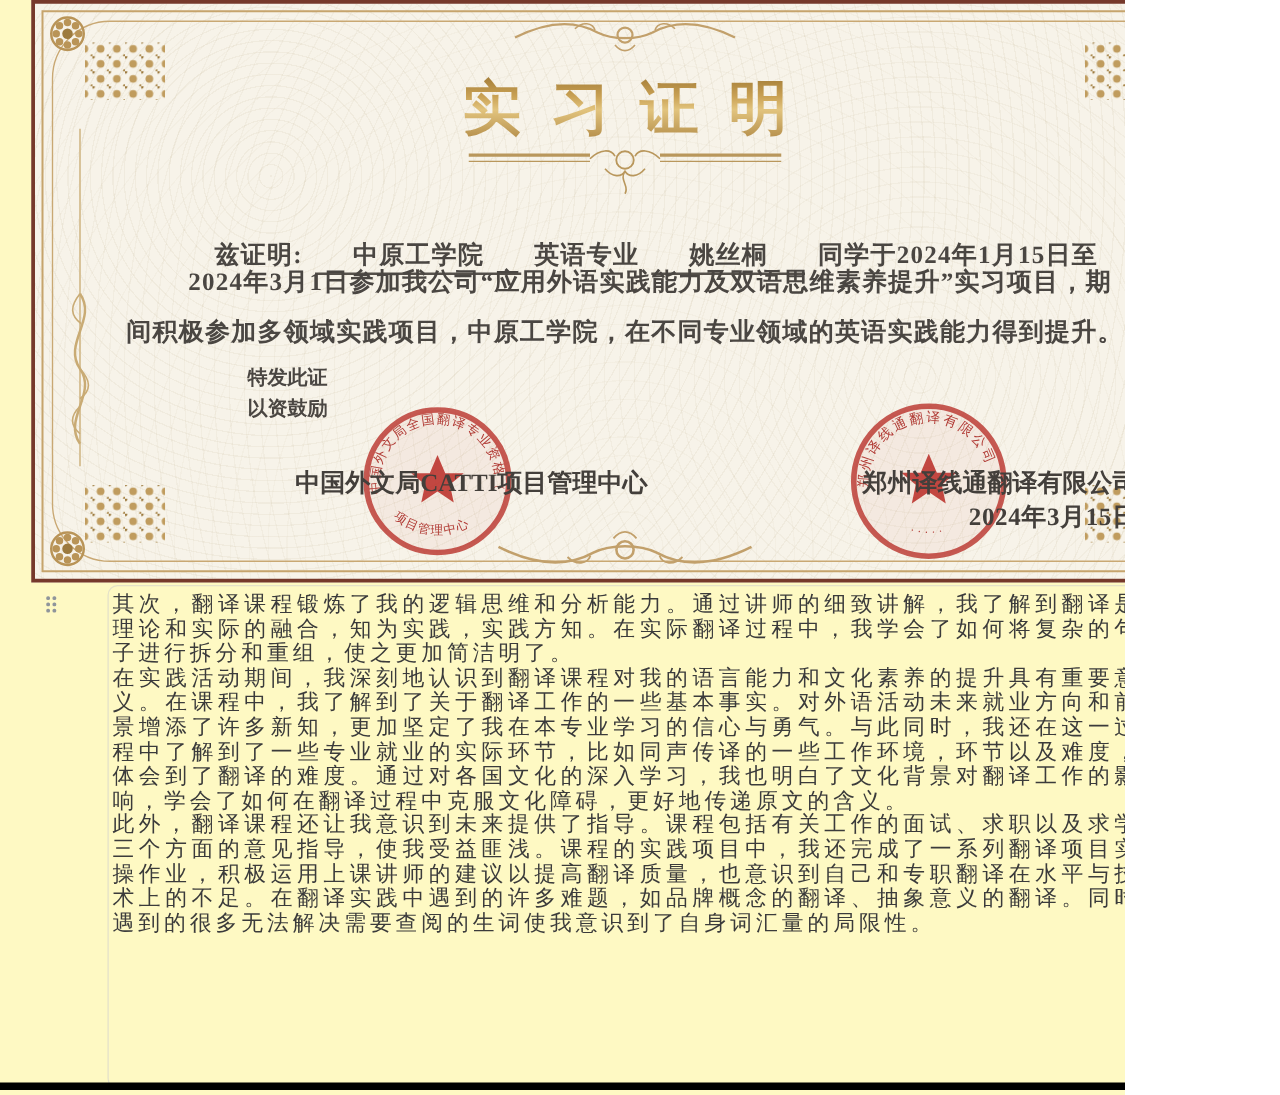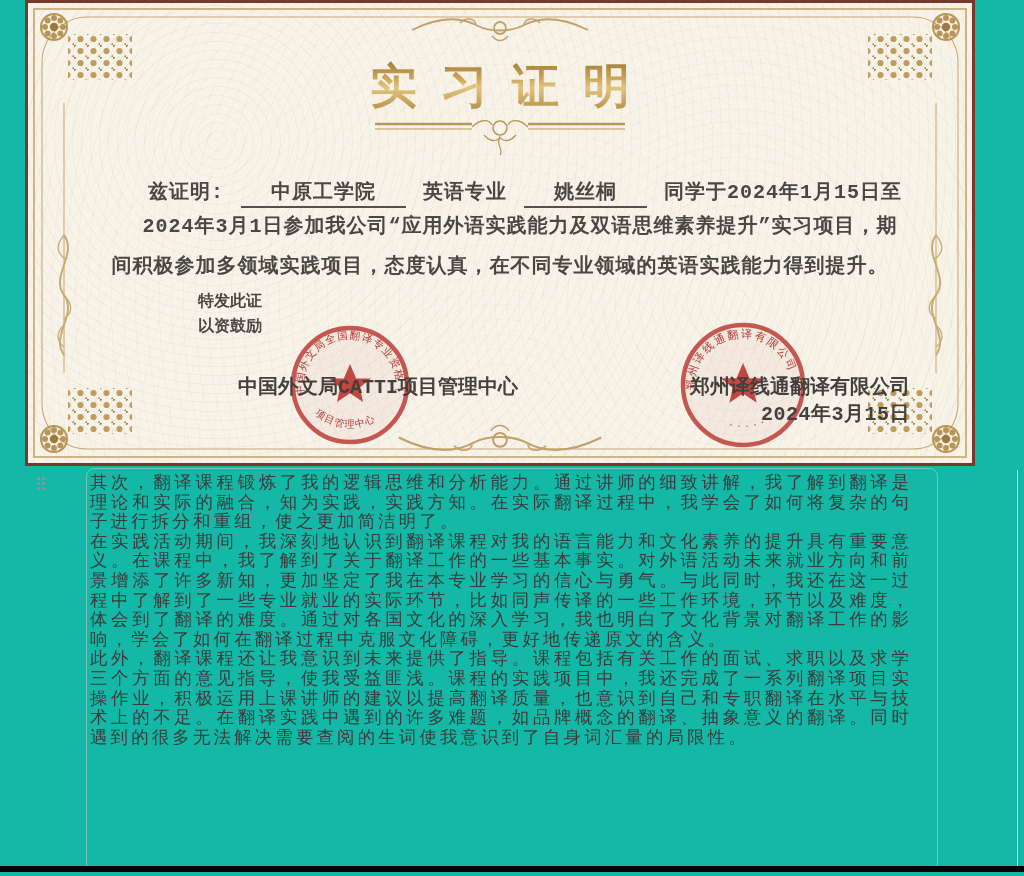--- a/index.html
+++ b/index.html
@@ -1,17 +1,17 @@
 <!DOCTYPE html>
 <html><head>
 <meta charset="utf-8">
 <style>
   html,body{margin:0;padding:0;background:#fff;}
-  .page{position:relative;width:1024px;height:876px;background:#14b8a6;overflow:hidden;
-        font-family:Liberation Mono, monospace;}
+  .page{position:relative;width:900px;height:876px;background:#fef9c3;overflow:hidden;
+        font-family:Liberation Serif, serif;}
 
   
   .certificate{position:absolute;left:25px;top:0;width:950px;height:466px;
     border:3px solid #76392b;box-sizing:border-box;
     background-color:#f7f3e9;
     background-image:
       repeating-radial-gradient(circle at 20% 30%, rgba(205,193,165,0.16) 0 1px, transparent 1px 9px),
       repeating-radial-gradient(circle at 75% 65%, rgba(205,193,165,0.13) 0 1px, transparent 1px 12px),
       repeating-radial-gradient(circle at 50% 95%, rgba(210,198,170,0.10) 0 1px, transparent 1px 15px);}
   .cert-orn{position:absolute;left:0;top:0;width:944px;height:460px;z-index:1;}
@@ -20,21 +20,21 @@
     font-size:47px;font-weight:800;letter-spacing:24px;padding-left:24px;box-sizing:border-box;
     background:linear-gradient(180deg,#96702f 0%,#c9a154 35%,#e2c47e 52%,#a87f3c 100%);
     -webkit-background-clip:text;background-clip:text;color:transparent;}
 
   .cert-line{position:absolute;left:0;right:0;z-index:3;text-align:center;
     font-size:20px;font-weight:700;color:#4a4642;letter-spacing:1px;}
   .cert-line1{top:170px;padding-left:50px;}
   .cert-line2{top:209px;margin-left:40px;}
   .cert-line3{top:249px;}
   .fill-underline{display:inline-block;border-bottom:2px solid #55504a;
-    padding:0 30px 1px 30px;margin:5px 4px;font-weight:800;}
+    padding:0 30px 1px 30px;margin:17px 4px;font-weight:800;}
   .issue-block{position:absolute;left:170px;top:287px;z-index:3;
     font-size:16px;font-weight:700;color:#4a4642;line-height:25px;}
   .sig{position:absolute;z-index:3;text-align:right;font-size:20px;
     font-weight:700;color:#433f3b;}
   .sig-left{top:370px;left:155px;width:335px;}
   .sig-right{top:370px;left:552px;width:330px;}
   .sig-date{margin-top:0;letter-spacing:0.5px;}
   .seal{position:absolute;z-index:2;}
   .seal-left{left:256px;top:316px;width:132px;height:132px;}
   .seal-right{left:646px;top:312px;width:138px;height:140px;}
@@ -126,21 +126,21 @@
     <div class="cert-title">实习证明</div>
 
     <div class="cert-line cert-line1">
       <span>兹证明:</span>
       <span class="fill-underline">中原工学院</span>
       <span>英语专业</span>
       <span class="fill-underline">姚丝桐</span>
       <span>同学于2024年1月15日至</span>
     </div>
     <div class="cert-line cert-line2">2024年3月1日参加我公司“应用外语实践能力及双语思维素养提升”实习项目，期</div>
-    <div class="cert-line cert-line3">间积极参加多领域实践项目，态度认真，在不同专业领域的英语实践能力得到提升。</div>
+    <div class="cert-line cert-line3">间积极参加多领域实践项目，中原工学院，在不同专业领域的英语实践能力得到提升。</div>
 
     <div class="issue-block">
       <div>特发此证</div>
       <div>以资鼓励</div>
     </div>
 
     <svg class="seal seal-left" viewBox="-66 -66 132 132">
       <defs>
         <path id="sealL-ring" d="M -45 12 A 46.5 46.5 0 1 1 45 12" fill="none"></path>
         <path id="sealL-bottom" d="M -38 26 A 52 52 0 0 0 38 26" fill="none"></path>

